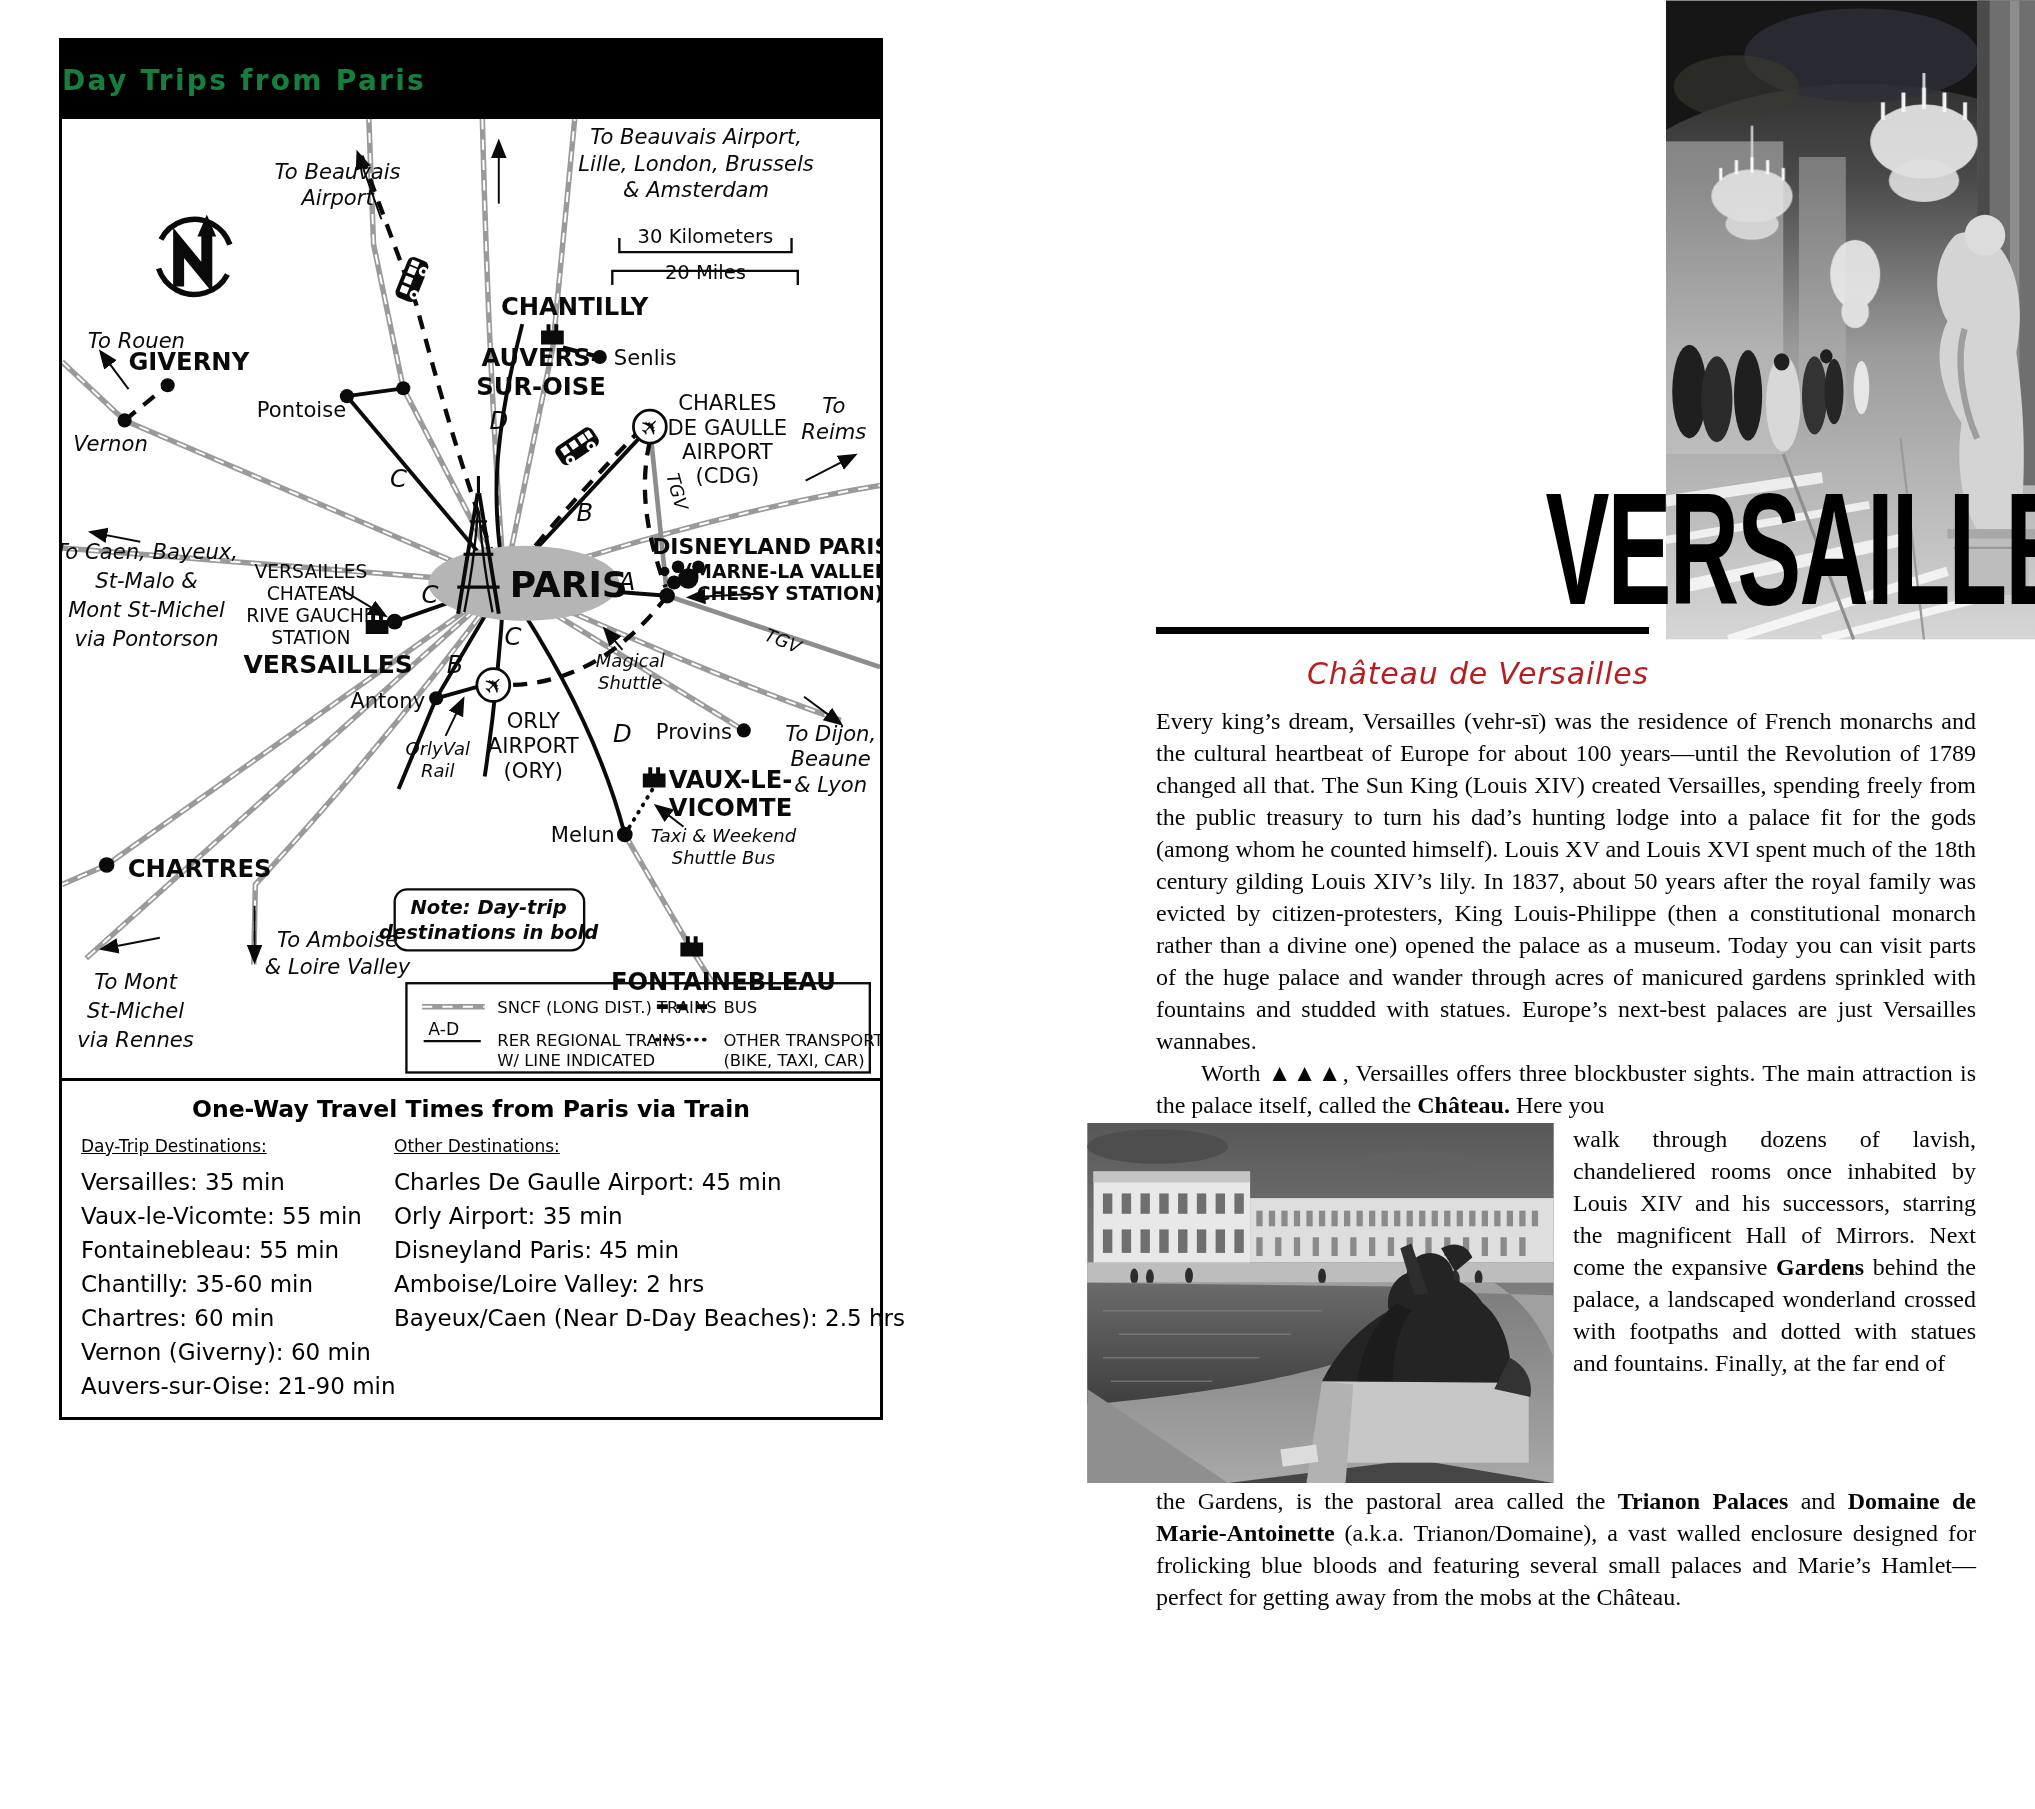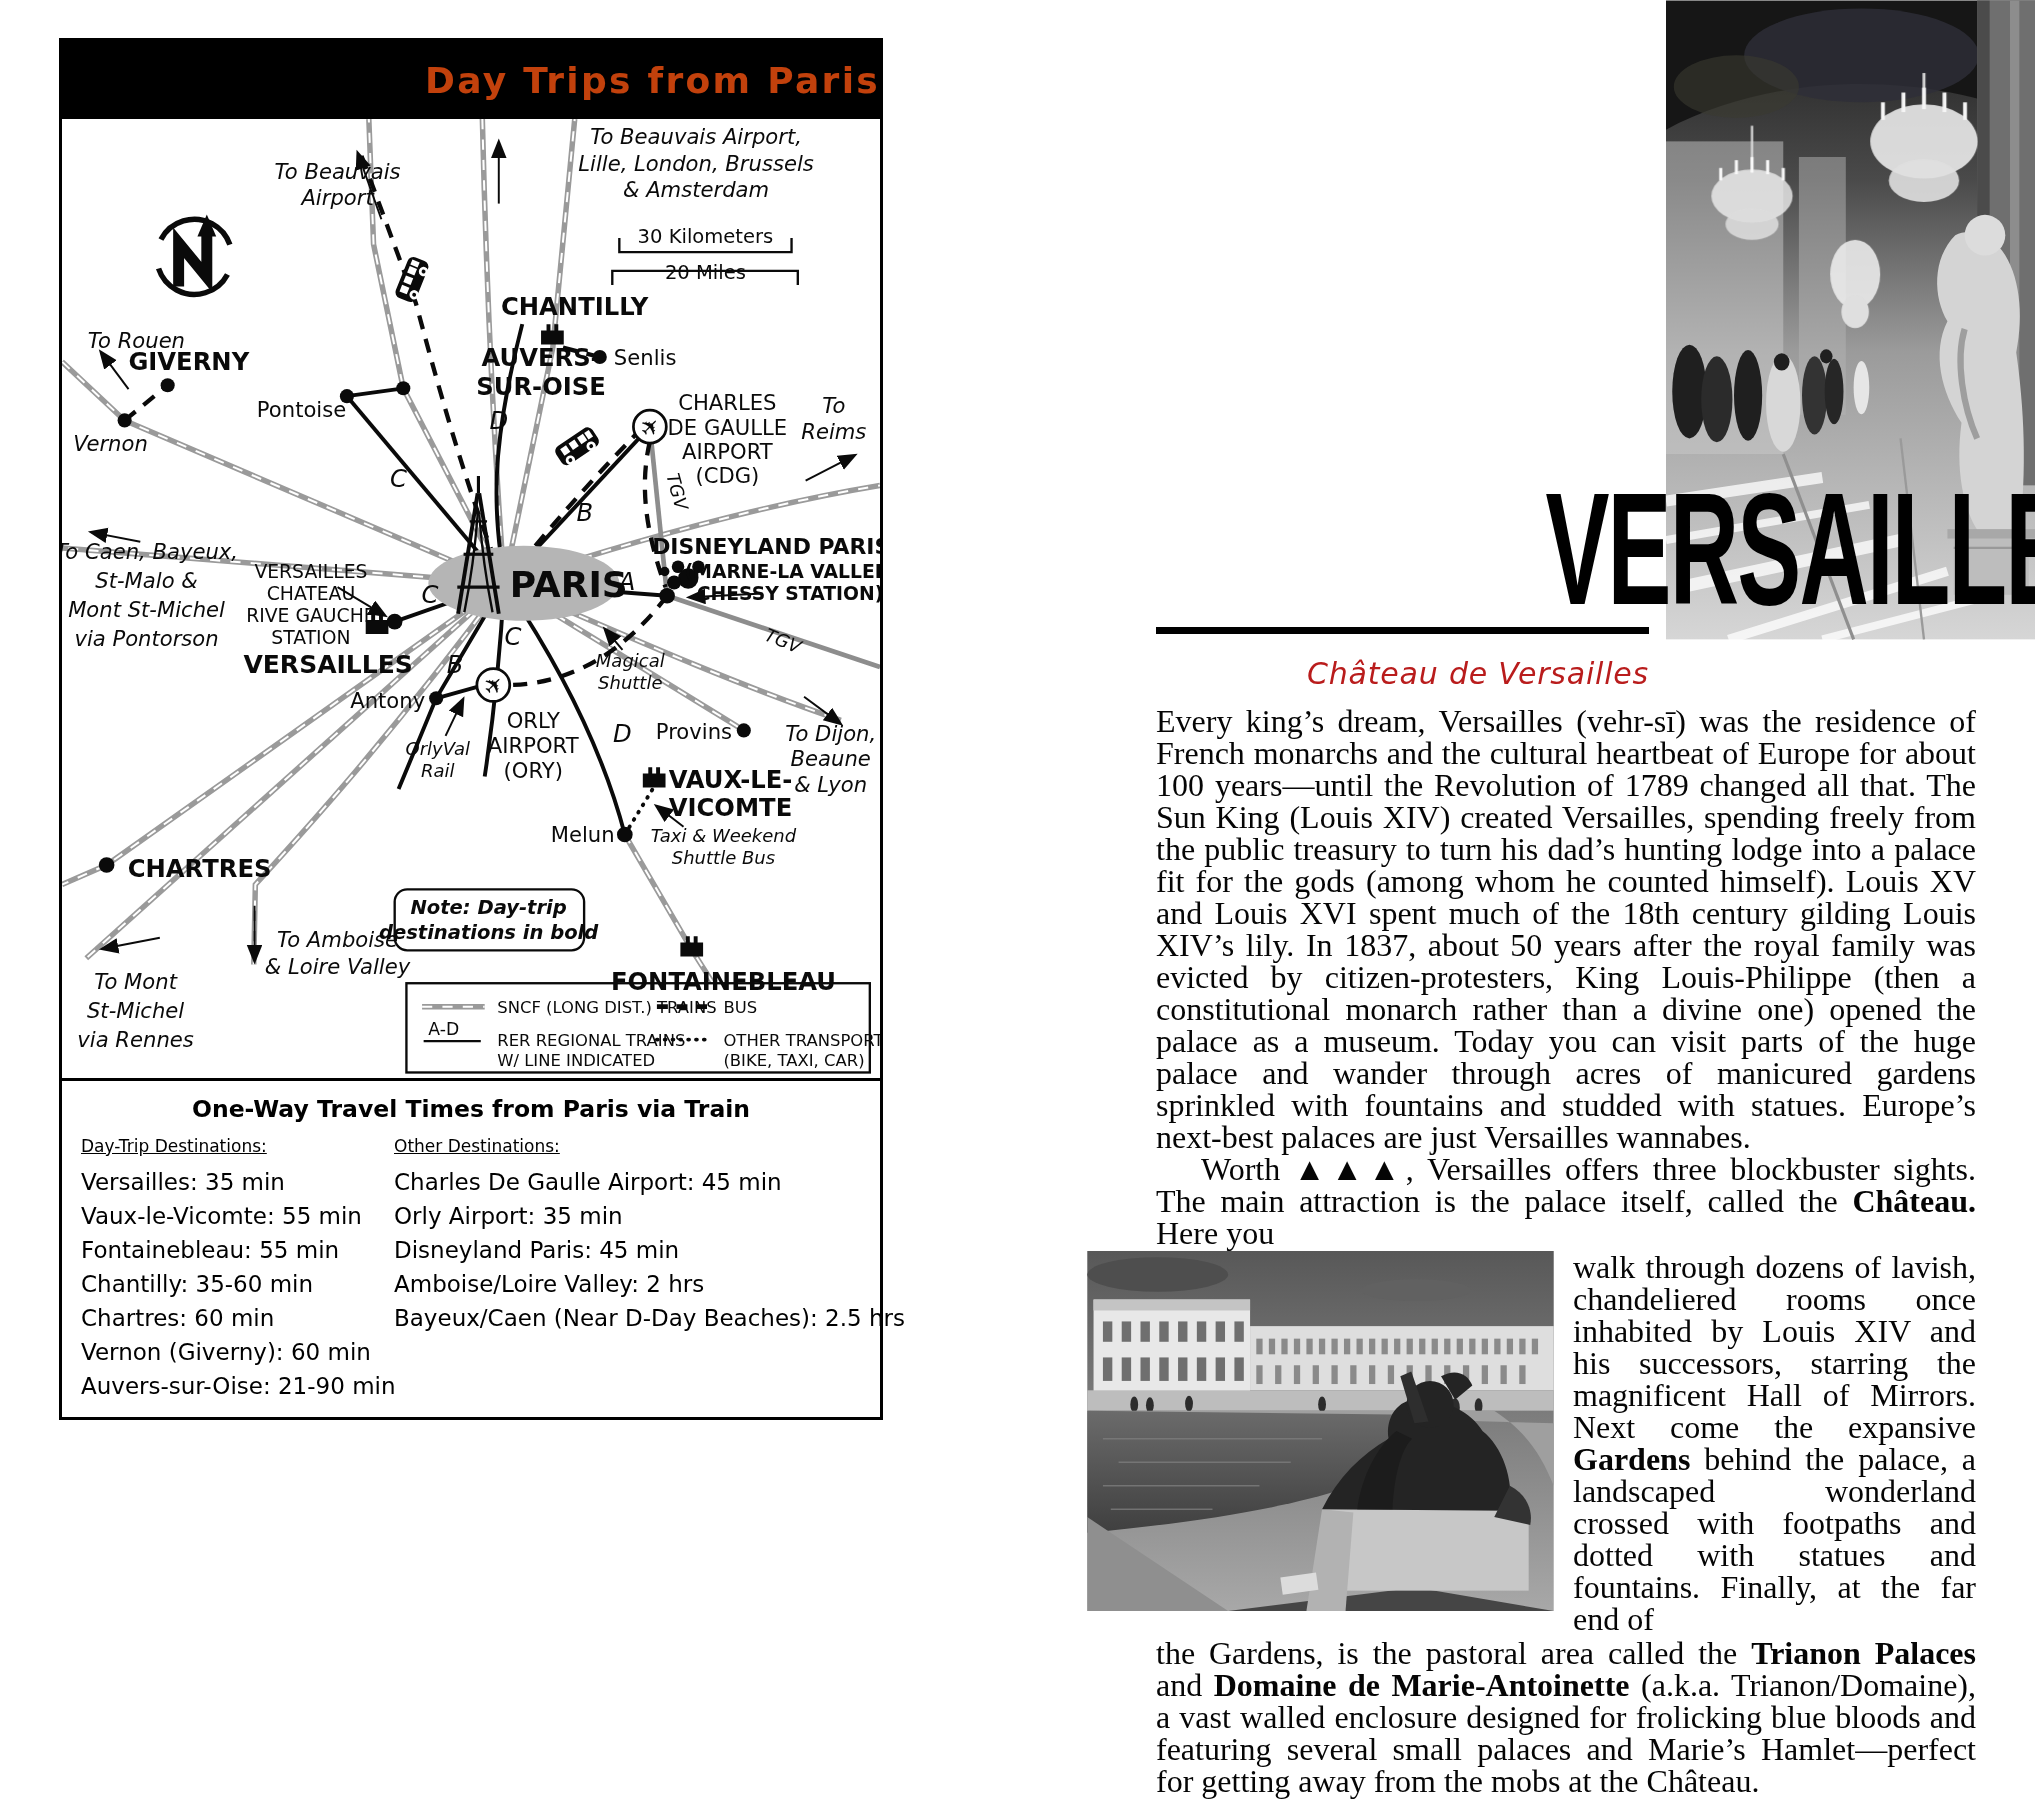--- a/index.html
+++ b/index.html
@@ -1,22 +1,22 @@
 <!DOCTYPE html>
 <html style="font-size:12.5px"><head>
 <meta charset="utf-8">
 <style>
   html,body{margin:0;padding:0;background:#fff;}
   #page{position:relative;width:2035px;height:1809px;background:#ffffff;overflow:hidden;
         font-family:"DejaVu Sans",sans-serif;color:#000;}
 
   
   #map-figure{position:absolute;left:59px;top:38px;width:818px;border:3.1px solid #000;background:#fff;}
-  #map-header{background:#000;color:#c2410c;height:78px;display:flex;align-items:center;justify-content:flex-end;
-              font-size:36px;font-weight:bold;letter-spacing:2.3px;font-family:"DejaVu Sans",sans-serif;}
+  #map-header{background:#000;color:#15803d;height:78px;display:flex;align-items:center;justify-content:flex-start;
+              font-size:28px;font-weight:bold;letter-spacing:2.3px;font-family:"DejaVu Sans",sans-serif;}
   #map-svg{display:block;width:818px;height:959px;}
   #map-svg text{font-family:"DejaVu Sans",sans-serif;fill:#0a0a0a;}
   .rail{stroke:#9a9a9a;stroke-width:7;fill:none;}
   .rail-top{stroke:#fff;stroke-width:2.6;fill:none;stroke-dasharray:13 13;}
   .tgv{stroke:#8d8d8d;stroke-width:6;fill:none;}
   .rer{stroke:#0a0a0a;stroke-width:5;fill:none;}
   .busline{stroke:#0a0a0a;stroke-width:5.5;fill:none;stroke-dasharray:18 13;}
   .dotline{stroke:#0a0a0a;stroke-width:5;fill:none;stroke-dasharray:1 10;stroke-linecap:round;}
   .tarr{stroke:#0a0a0a;stroke-width:2.5;fill:none;}
   .dot{fill:#0a0a0a;}
@@ -32,21 +32,21 @@
   .trow{font-size:23px;line-height:34px;white-space:nowrap;}
 
   
   #hall-photo{position:absolute;left:1666px;top:0;width:369px;height:640px;}
   #heading{position:absolute;left:1156px;top:478px;width:493px;text-align:right;}
   #vers-title{font-family:"Liberation Sans",sans-serif;font-weight:bold;font-size:160px;line-height:141px;
               display:inline-block;transform:scaleX(0.60);transform-origin:100% 100%;letter-spacing:-3.1px;white-space:nowrap;}
   #rule{border-top:7px solid #000;margin-top:7.8px;}
   #subtitle{margin-top:22px;font-family:"DejaVu Sans",sans-serif;font-style:italic;font-size:30px;color:#b91c1c;letter-spacing:0.8px;}
   #body-text{position:absolute;left:1156px;top:705px;width:820px;
-             font-family:"Liberation Serif","DejaVu Serif",serif;font-size:32px;line-height:32px;
+             font-family:"Liberation Serif","DejaVu Serif",serif;font-size:24px;line-height:32px;
              text-align:justify;color:#050505;}
   #body-text p{margin:0;}
   .indent{text-indent:45px;}
   #photo-row{display:flex;margin-left:-69px;width:889px;margin-top:2px;margin-bottom:1.6px;}
   #gardens-photo{flex:none;width:467px;height:360px;}
   #narrow-col{flex:1;margin-left:19px;text-align:justify;}
   b{font-weight:bold;}
 </style>
 </head>
 <body>

